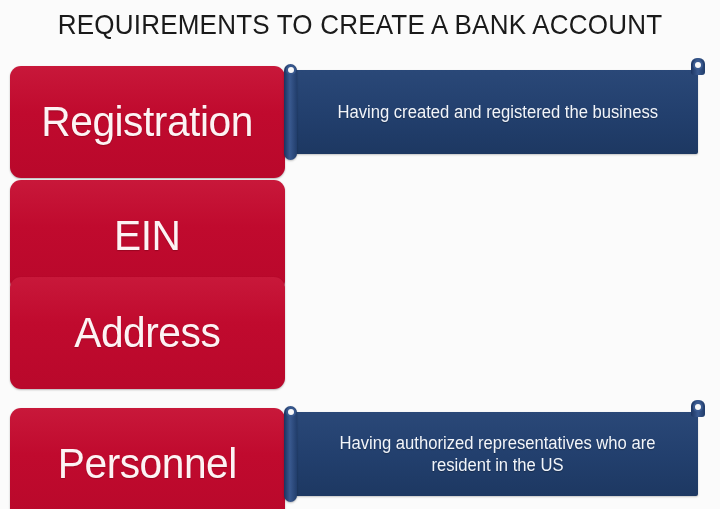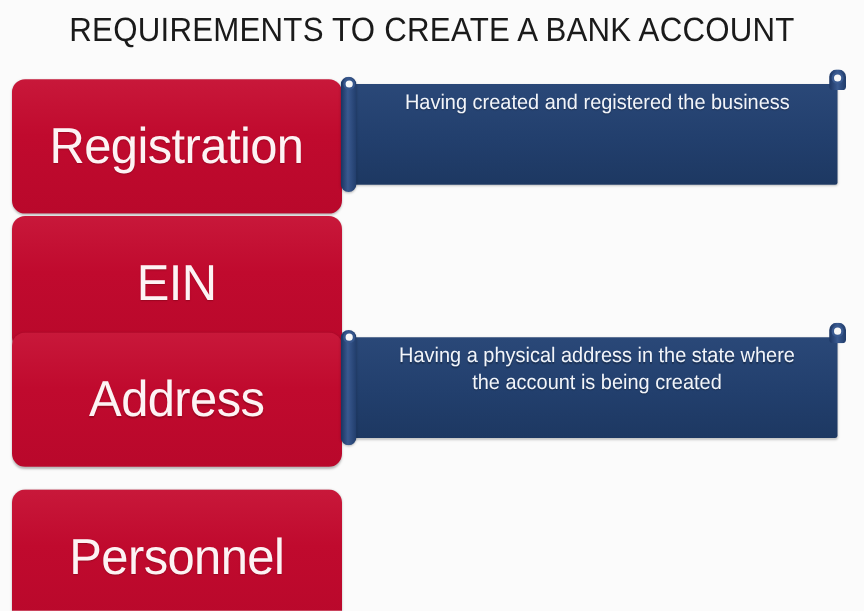--- a/index.html
+++ b/index.html
@@ -94,21 +94,21 @@
     position: absolute;
     left: 0;
     top: 0;
     right: 0;
     bottom: 0;
     background: #23406e;
     background-image: linear-gradient(180deg, #2a4878 0%, #223f6d 55%, #1d3862 100%);
     border-radius: 2px;
     box-shadow: 0 1px 2px rgba(0,0,0,0.22);
     display: flex;
-    align-items: flex-start;
+    align-items: center;
     justify-content: center;
     box-sizing: border-box;
     padding: 4px 16px 4px 20px;
   }
   .banner-text {
     color: #f2f5fa;
     font-family: "Liberation Sans", sans-serif;
     font-size: 17.5px;
     line-height: 22px;
     font-weight: 400;
@@ -190,30 +190,30 @@
   <div class="row row-2">
     <div class="chip">
       <span class="chip-text">EIN</span>
     </div>
   </div>
 
   <div class="row row-3">
     <div class="chip">
       <span class="chip-text">Address</span>
     </div>
+  </div>
+
+  <div class="row row-4">
+    <div class="chip">
+      <span class="chip-text">Personnel</span>
+    </div>
     <div class="banner">
       <div class="banner-body">
-        <span class="banner-text">Having a physical address in the state where the account is being created</span>
+        <span class="banner-text">Having authorized representatives who are resident in the US</span>
       </div>
       <div class="roll-left"></div>
       <div class="roll-left-curl"></div>
       <div class="roll-right"></div>
       <div class="roll-right-curl"></div>
     </div>
   </div>
 
-  <div class="row row-4">
-    <div class="chip">
-      <span class="chip-text">Personnel</span>
-    </div>
-  </div>
-
 </div>
 
 </body></html>

